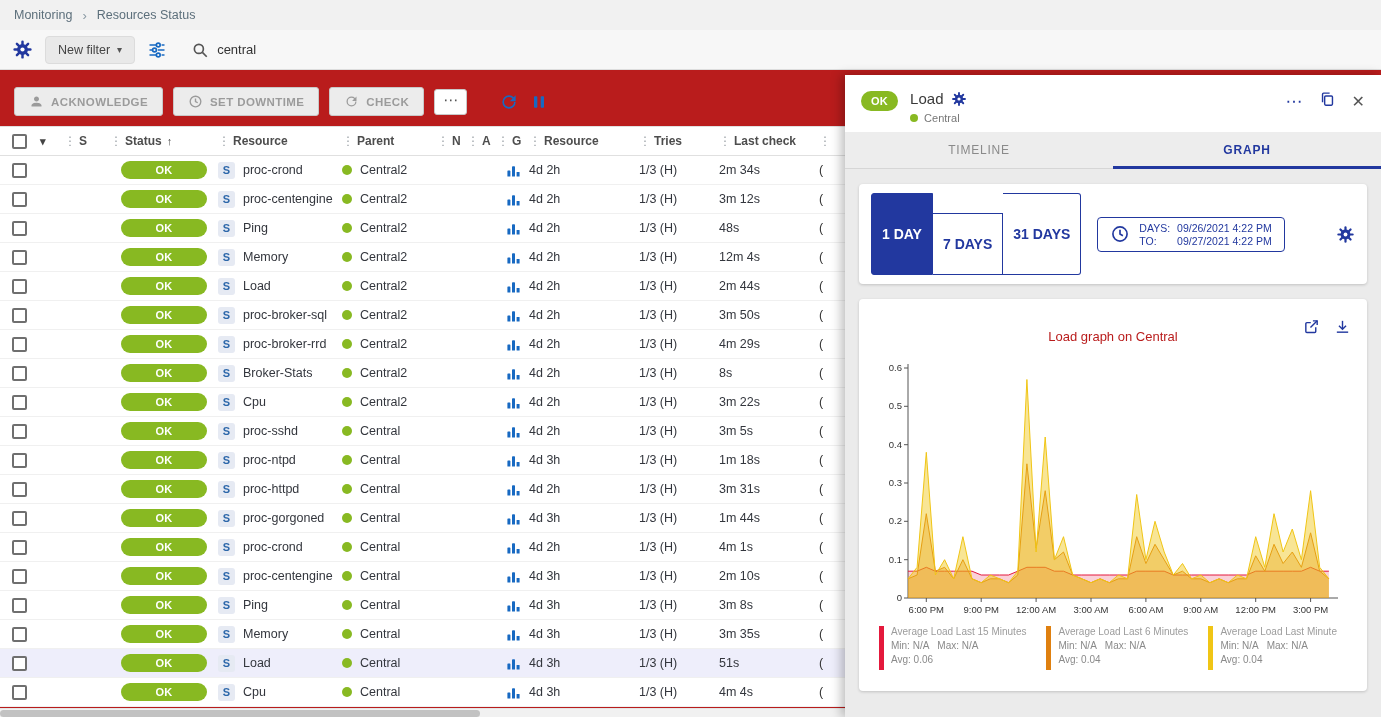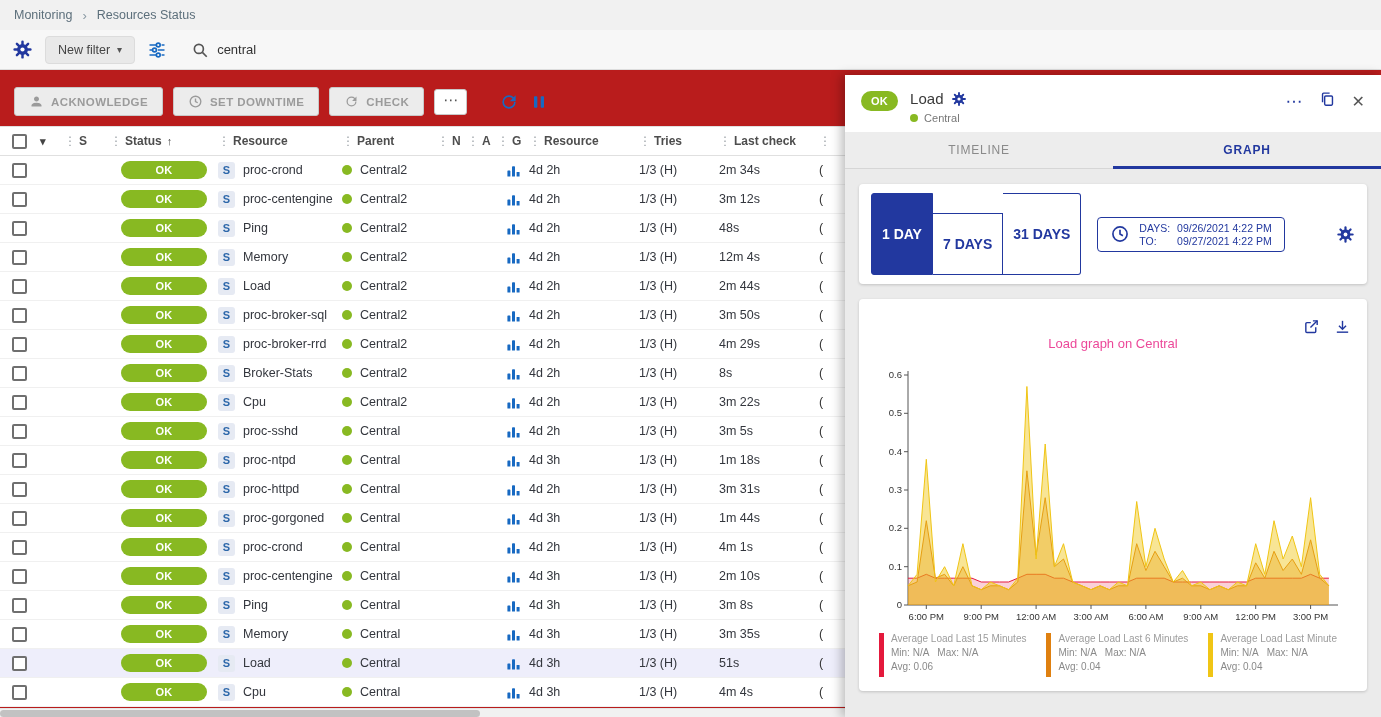--- a/index.html
+++ b/index.html
@@ -91,21 +91,21 @@
   .rbtn:first-child{border-radius:3px 0 0 3px;}
   .rbtn:last-child{border-radius:0 3px 3px 0;border-left:none;}
   .rbtn.mid{border-left:none;margin-top:20px;}
   .rbtn.active{background:var(--navy);color:#fff;}
   .datebox{display:flex;align-items:center;gap:9px;border:1px solid var(--navy);border-radius:4px;padding:4px 12px;color:var(--navy);cursor:pointer;}
   .clock-ic{width:20px;height:20px;}
   .dates{display:grid;grid-template-columns:auto auto;column-gap:7px;row-gap:1px;font-size:10.5px;}
   .range-gear{margin-left:auto;color:var(--navy);}
 
   .chart-card{background:#fff;border-radius:4px;box-shadow:0 1px 3px rgba(0,0,0,.18);margin-top:15px;padding:14px 12px 10px;position:relative;height:392px;}
-  .chart-title{text-align:center;font-size:13px;color:#ec4899;margin-top:23px;}
+  .chart-title{text-align:center;font-size:13px;color:#b91c1c;margin-top:16px;}
   .chart-actions{position:absolute;right:16px;top:18px;display:flex;gap:14px;color:var(--navy);}
   .chart-actions .ic{width:17px;height:17px;cursor:pointer;}
   #chart-svg{display:block;margin:16px auto 0;}
   .legend{display:flex;gap:20px;margin:8px 0 0 8px;}
   .legend-item{display:flex;gap:7px;cursor:pointer;}
   .legend-bar{width:5px;height:44px;display:inline-block;flex:0 0 5px;}
   .legend-name{font-size:10px;color:#9c9c9c;}
   .legend-mm,.legend-avg{font-size:10px;color:#8a8a8a;margin-top:3px;}
   .legend-mm span{margin-right:8px;}
 </style>

